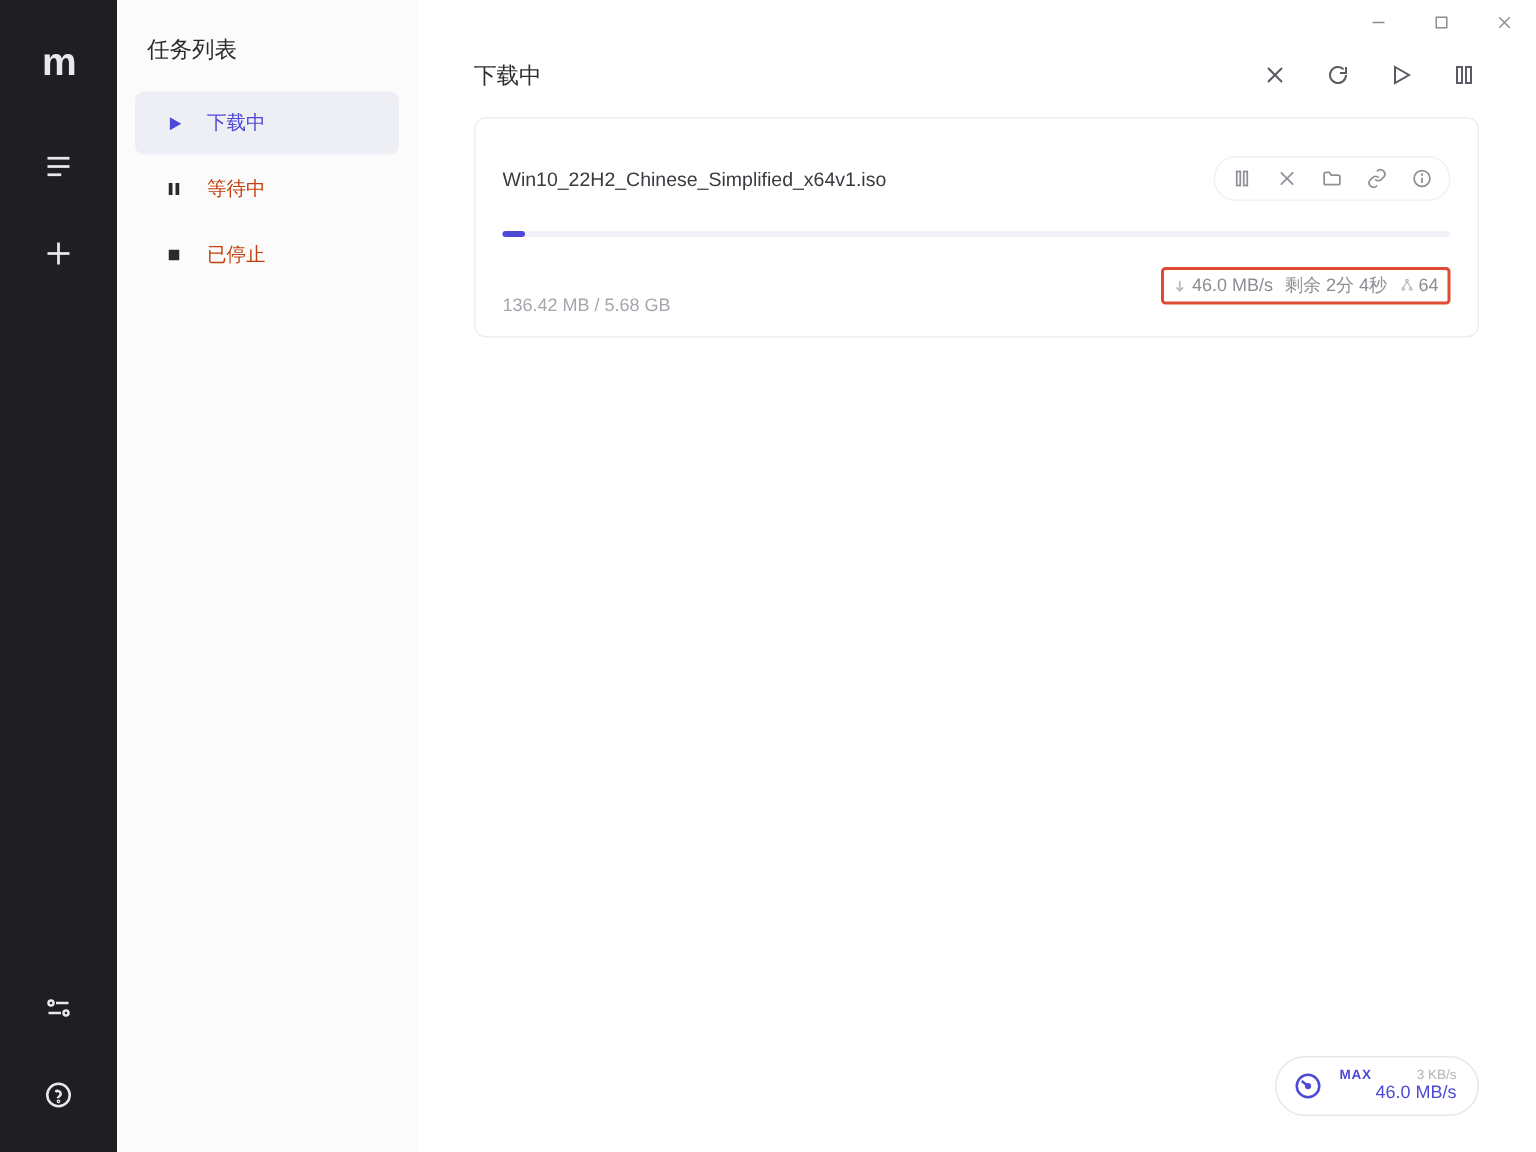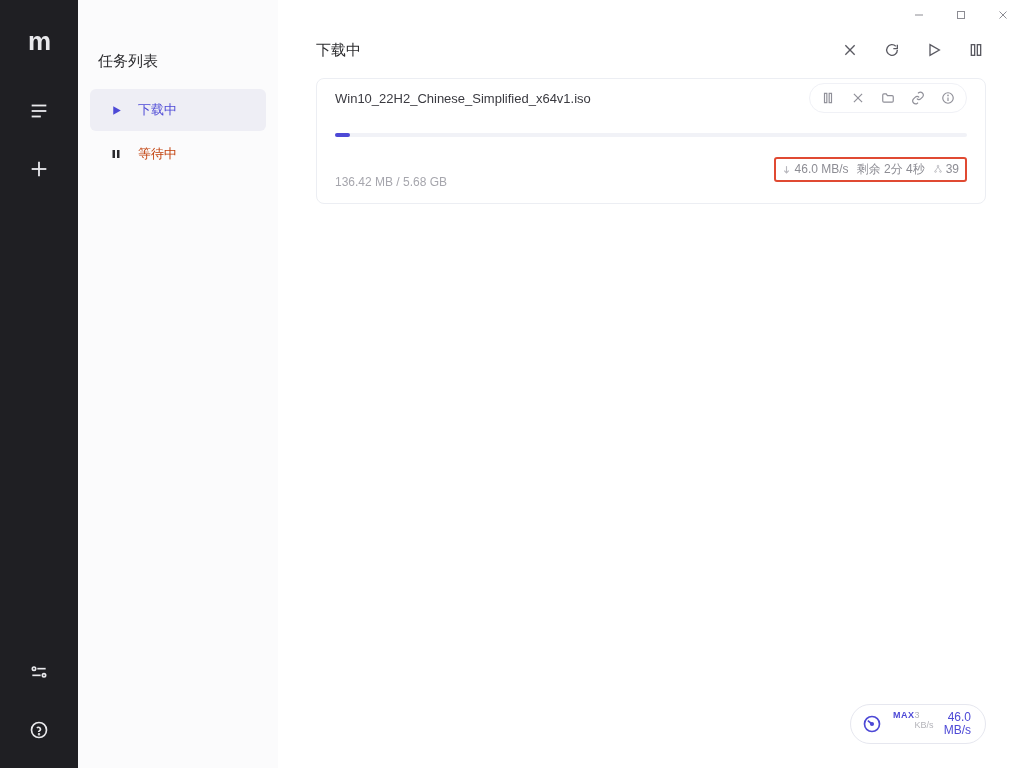--- a/index.html
+++ b/index.html
@@ -17,21 +17,21 @@
 .rail .logo { color: #e9e9ec; font-weight: 700; font-size: 26px; letter-spacing: -1px; margin-bottom: 34px; margin-top: 6px; }
 .rail .rail-btn { width: 40px; height: 40px; display: flex; align-items: center; justify-content: center; margin-bottom: 18px; cursor: pointer; }
 .rail .rail-btn svg { stroke: #e9e9ec; }
 .rail .spacer { flex: 1; }
 .rail .rail-bottom { margin-bottom: 18px; }
 
 
 .sidebar {
   width: 200px; height: 100%;
   background: #fbfbfc;
-  padding-top: 52px;
+  padding-top: 24px;
 }
 .sidebar-title {
   font-size: 15px; color: #2b2b2e;
   padding: 0 20px 16px 20px;
 }
 .side-item {
   height: 42px; display: flex; align-items: center;
   padding: 0 18px; margin: 2px 12px; border-radius: 6px;
   font-size: 13px; color: #c2410c; cursor: pointer;
   gap: 14px;
@@ -54,21 +54,21 @@
   padding: 40px 38px 18px 38px;
 }
 .header-title { font-size: 15px; color: #2b2b2e; flex: 1; }
 .header-actions { display: flex; gap: 22px; align-items: center; }
 .hact { width: 20px; height: 20px; display: flex; align-items: center; justify-content: center; color: #5a5a62; cursor: pointer; }
 
 .content { flex: 1; padding: 0 38px; overflow: auto; }
 
 .task {
   border: 1px solid #eceef3; border-radius: 8px;
-  padding: 4px 18px 14px 18px;
+  padding: 25px 18px 14px 18px;
 }
 .task-top { display: flex; align-items: center; }
 .task-name { font-size: 13px; color: #3a3a40; flex: 1; }
 .task-actions {
   display: flex; align-items: center; gap: 10px;
   padding: 4px 8px; border: 1px solid #f0f1f6; border-radius: 16px;
 }
 .tact { width: 20px; height: 20px; display: flex; align-items: center; justify-content: center; color: #8f8f98; cursor: pointer; }
 
 .progress-track {
@@ -96,21 +96,21 @@
 
 
 .speed-widget {
   position: absolute; right: 38px; bottom: 24px;
   border: 1px solid #e6e7ef; border-radius: 22px;
   height: 40px; padding: 0 14px 0 10px;
   display: flex; align-items: center; gap: 10px;
   background: #fff;
 }
 .gauge { width: 22px; height: 22px; display: flex; align-items: center; justify-content: center; color: #4d49d6; }
-.speed-texts { display: flex; flex-direction: row; line-height: 1.1; width: 78px; }
+.speed-texts { display: flex; flex-direction: column; line-height: 1.1; width: 78px; }
 .speed-row1 { display: flex; justify-content: space-between; font-size: 9px; }
 .speed-row1 .max { color: #4d49d6; font-weight: 600; letter-spacing: 0.5px; }
 .speed-row1 .zero { color: #b3b3b9; }
 .speed-row2 { font-size: 12px; color: #4d49d6; text-align: right; }
 
 svg { display: block; }
 </style>
 </head>
 <body>
 
@@ -164,20 +164,28 @@
     <div class="side-item">
       <span class="side-ico">
         <svg width="12" height="12" viewBox="0 0 24 24" fill="currentColor">
             <rect x="5" y="4" width="5" height="16"></rect>
             <rect x="14" y="4" width="5" height="16"></rect>
           </svg>
       </span>
       <span>等待中</span>
     </div>
 
+    <div class="side-item">
+      <span class="side-ico">
+        <svg width="12" height="12" viewBox="0 0 24 24" fill="currentColor">
+            <rect x="5" y="5" width="14" height="14"></rect>
+          </svg>
+      </span>
+      <span>已停止</span>
+    </div>
   </div>
 
   <div class="main">
 
     <div class="window-controls">
       <div class="wc">
         <svg width="12" height="12" viewBox="0 0 24 24" stroke="currentColor" stroke-width="2">
             <line x1="4" y1="12" x2="20" y2="12"></line>
           </svg>
       </div>
@@ -281,21 +289,21 @@
             <span class="stat">
               <span class="mini-ico">
                 <svg width="10" height="10" viewBox="0 0 24 24" fill="none" stroke="currentColor" stroke-width="2">
                     <circle cx="12" cy="5" r="2"></circle>
                     <circle cx="6" cy="18" r="2"></circle>
                     <circle cx="18" cy="18" r="2"></circle>
                     <line x1="12" y1="7" x2="6" y2="16"></line>
                     <line x1="12" y1="7" x2="18" y2="16"></line>
                   </svg>
               </span>
-              <span>39</span>
+              <span>64</span>
             </span>
           </div>
         </div>
       </div>
     </div>
 
     <div class="speed-widget">
       <span class="gauge">
         <svg width="20" height="20" viewBox="0 0 24 24" fill="none" stroke="currentColor" stroke-width="2">
             <circle cx="12" cy="12" r="9"></circle>

